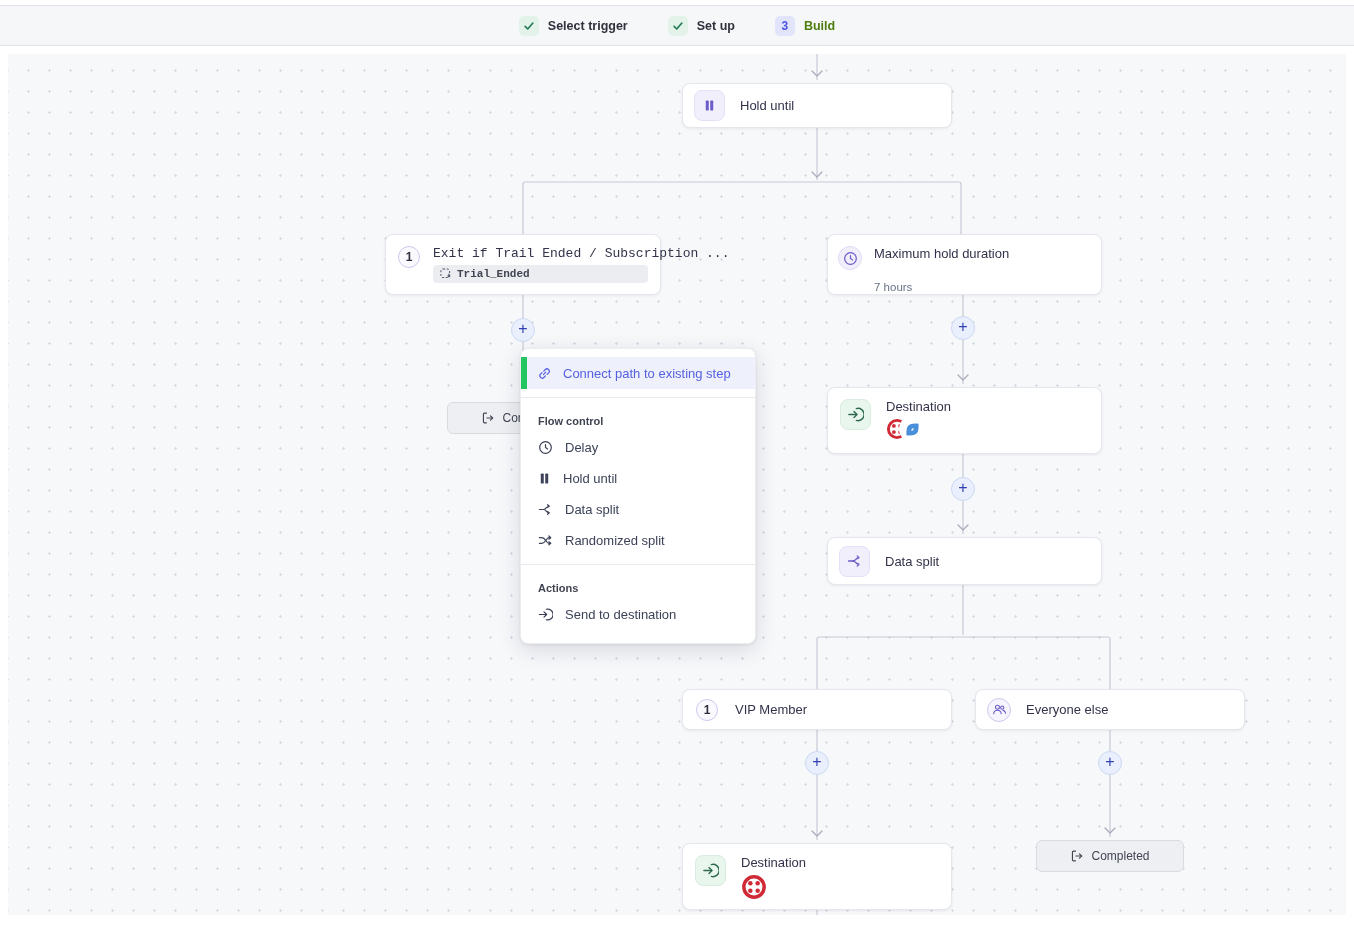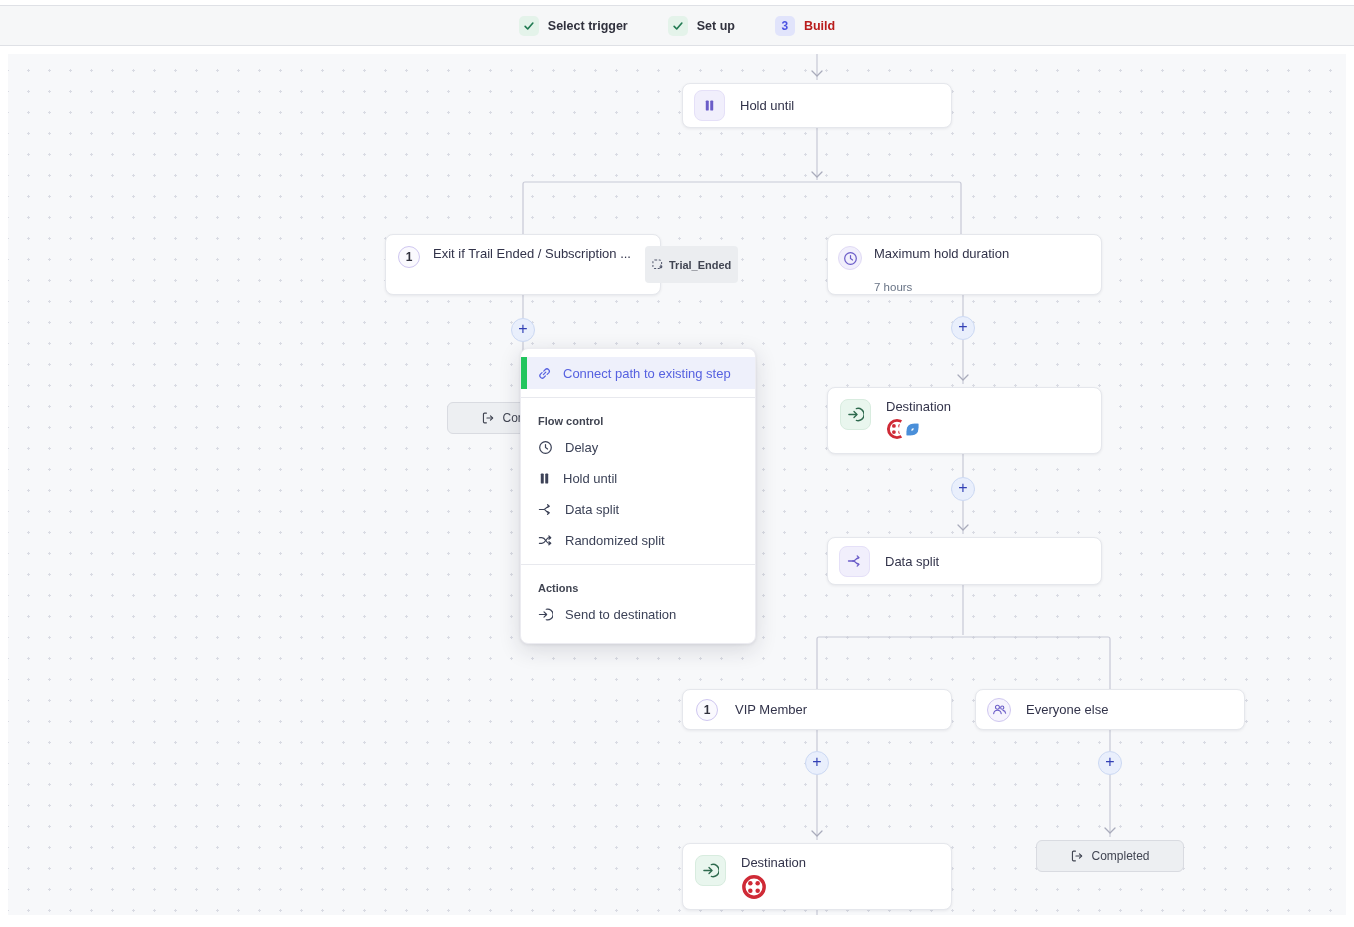--- a/index.html
+++ b/index.html
@@ -9,21 +9,21 @@
   
   .topbar { position:absolute; left:0; top:5px; width:1354px; height:41px;
             background:#f6f7f8; border-top:1px solid #dfe1e6; border-bottom:1px solid #dfe1e6;
             display:flex; align-items:center; justify-content:center; gap:40px; z-index:20; }
   .step { display:flex; align-items:center; gap:9px; cursor:pointer; }
   .step-check { width:20px; height:20px; border-radius:5px; background:#e4f3ea;
                 display:flex; align-items:center; justify-content:center; }
   .step-num { width:20px; height:20px; border-radius:5px; background:#e1e4fb; color:#4c53e2;
               font-size:12px; font-weight:700; display:flex; align-items:center; justify-content:center; }
   .step-label { font-size:12.5px; font-weight:700; color:#30313d; }
-  .step-label.active { color:#b91c1c; }
+  .step-label.active { color:#4d7c0f; }
 
   
   .canvas { position:absolute; left:8px; top:54px; width:1338px; height:861px;
             background-color:#f7f8fa;
             background-image:radial-gradient(circle, #d9dbe3 1.1px, transparent 1.1px);
             background-size:21px 21px; background-position:10px 6px; overflow:hidden; }
   .wires { position:absolute; left:0; top:0; z-index:1; pointer-events:none; }
 
   
   .node { position:absolute; background:#ffffff; border:1px solid #e5e7ec; border-radius:8px;
@@ -134,21 +134,21 @@
       <svg width="13" height="13" viewBox="0 0 14 14">
           <rect x="3" y="1.5" width="3.2" height="11" rx="1" fill="#6a5cc8"></rect>
           <rect x="7.8" y="1.5" width="3.2" height="11" rx="1" fill="#6a5cc8"></rect>
         </svg>
     </span>
     <span class="node-title">Hold until</span>
   </div>
 
   <div class="node" style="left:377px; top:180px; width:276px; height:61px; display:flex; gap:13px; padding:11px 12px;">
     <span class="circ-icon num-circ">1</span>
-    <span style="display:flex; gap:14px; min-width:0;">
+    <span style="display:flex; flex-direction:column; gap:4px; min-width:0;font-family:Liberation Mono, monospace;">
       <span class="node-title" style="white-space:nowrap;">Exit if Trail Ended / Subscription ...</span>
       <span class="badge">
         <svg width="12" height="12" viewBox="0 0 13 13">
             <rect x="1" y="1" width="9.4" height="9.4" rx="2.4" fill="none" stroke="#50566b" stroke-width="1.1" stroke-dasharray="2.2 1.7"></rect>
             <path d="M9.6 6.6v3.1M9.6 9.7l-1.2-1.1M9.6 9.7l1.2-1.1" fill="none" stroke="#50566b" stroke-width="1.1" stroke-linecap="round"></path>
           </svg>
         <span>Trial_Ended</span>
       </span>
     </span>
   </div>

